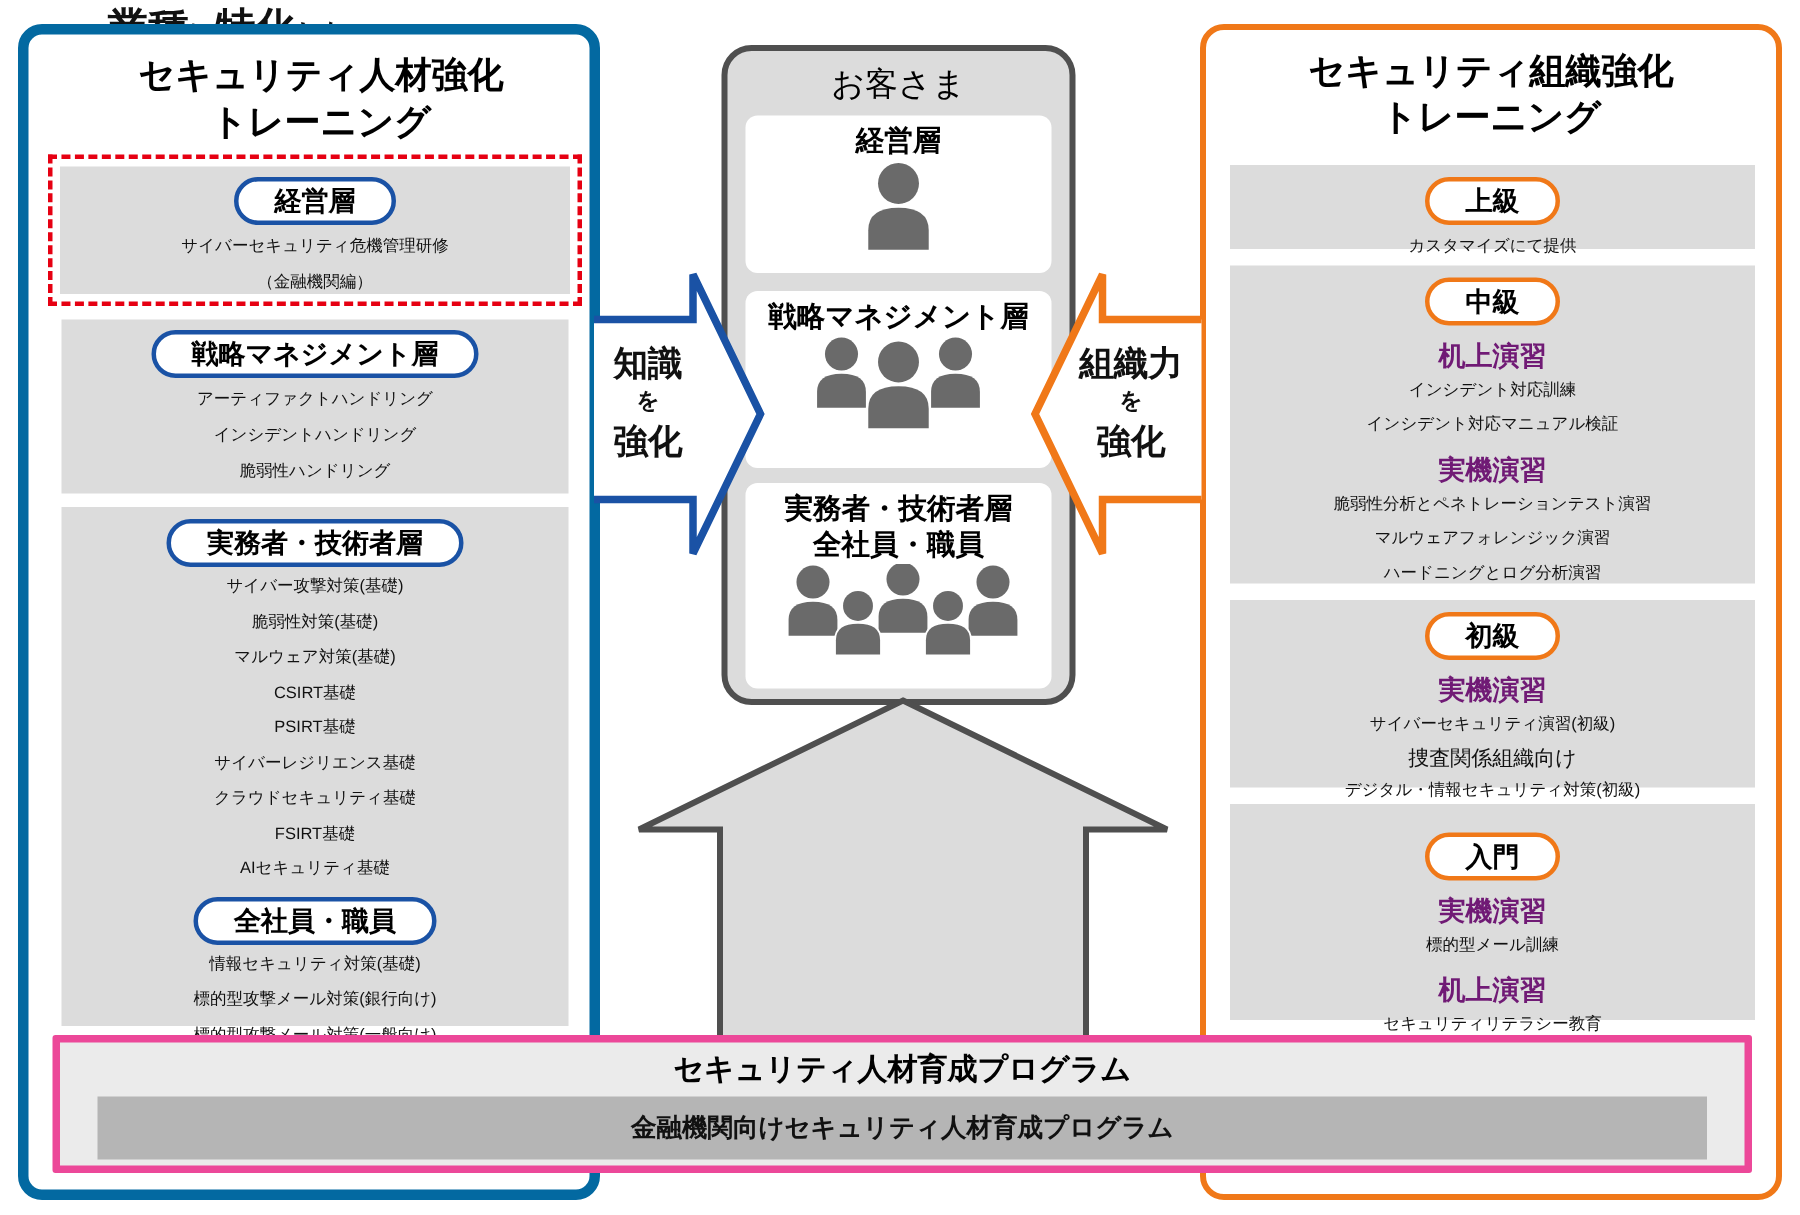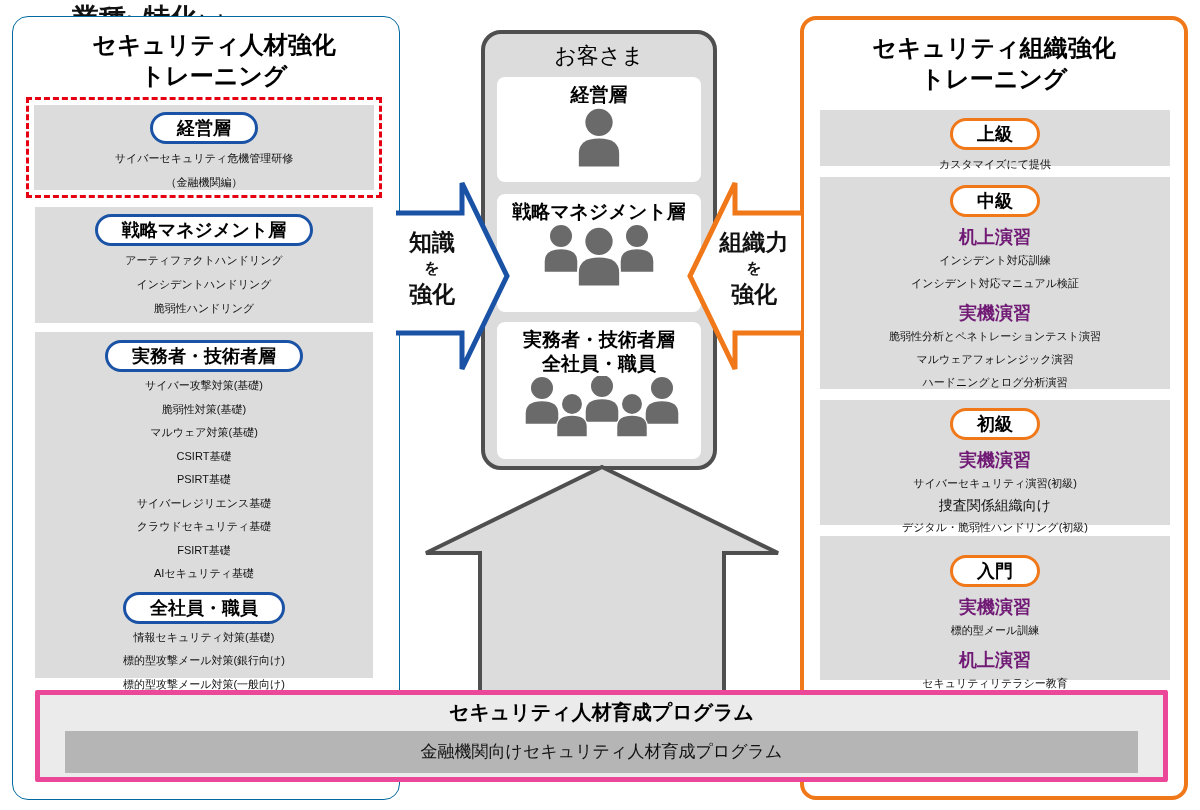--- a/index.html
+++ b/index.html
@@ -2,21 +2,21 @@
 <html><head>
 <meta charset="utf-8">
 <style>
   * { margin:0; padding:0; box-sizing:border-box; }
   html,body { background:#ffffff; }
   body { font-family:"Liberation Sans","DejaVu Sans",sans-serif; color:#1a1a1a; }
   #canvas { position:relative; width:1200px; height:810px; background:#fff; overflow:hidden; }
 
   
   .panel { position:absolute; top:16px; height:784px; width:388px; background:#fff; border-radius:16px; }
-  #left-panel  { left:12px;  border:1px solid #0369a1;padding-left:16px; }
+  #left-panel  { left:12px;  border:7px solid #0369a1;padding-left:16px; }
   #right-panel { left:800px; border:4px solid #f07818; }
   .panel-title { margin-top:12px; text-align:center; font-size:24px; font-weight:bold; line-height:1.3; color:#000; }
 
   .graybox { position:absolute; background:#dcdcdc; text-align:center; }
   .pill { display:inline-block; margin:5px auto 2px; padding:0 24px; background:#fff; border-radius:16px;
           font-size:18px; font-weight:bold; line-height:26px; color:#000; }
   .pill.blue   { border:3px solid #1a52a5; }
   .pill.orange { border:3px solid #f07818; }
   .item { font-size:11px; line-height:24px; color:#111; }
   .ghead { font-size:18px; font-weight:bold; line-height:24px; margin-top:6px; color:#701a75; }
@@ -62,21 +62,21 @@
   #foster-text { left:450px; top:572px; width:304px; text-align:center; font-weight:bold; color:#111; }
   #foster-text .row { display:block; line-height:36px; }
   #foster-text .big   { font-size:27px; }
   #foster-text .small { font-size:17px; }
 
   
   #bottom-bar { position:absolute; left:35px; top:690px; width:1133px; height:92px;
                 background:#ebebeb; border:5px solid #ec4899; border-radius:2px; text-align:center; }
   #bottom-bar-title { margin-top:4px; font-size:20px; font-weight:bold; color:#000; }
   #bottom-inner { position:absolute; left:25px; right:25px; top:36px; height:42px; background:#b5b5b5;
-                  font-size:17px; font-weight:normal; line-height:42px; color:#111; }
+                  font-size:17px; font-weight:bold; line-height:42px; color:#111; }
 </style>
 </head>
 <body>
 
 <div id="canvas">
 
   <svg width="0" height="0" style="position:absolute" aria-hidden="true">
     <defs>
       <g id="person-shape">
         <circle cx="0" cy="-19" r="10.5"></circle>
@@ -167,21 +167,21 @@
         </div>
     </div>
 
     <div class="graybox rp-s3">
       <span class="pill orange">初級</span>
       <div class="ghead">実機演習</div>
       <div class="list">
 
       <div class="item">サイバーセキュリティ演習(初級)</div>
           <div class="item">捜査関係組織向け</div>
-          <div class="item">デジタル・脆弱性ハンドリング(初級)</div>
+          <div class="item">デジタル・情報セキュリティ対策(初級)</div>
         </div>
     </div>
 
     <div class="graybox rp-s4">
       <span class="pill orange">入門</span>
       <div class="ghead">実機演習</div>
       <div class="list">
 
       <div class="item">標的型メール訓練</div>
         </div>

